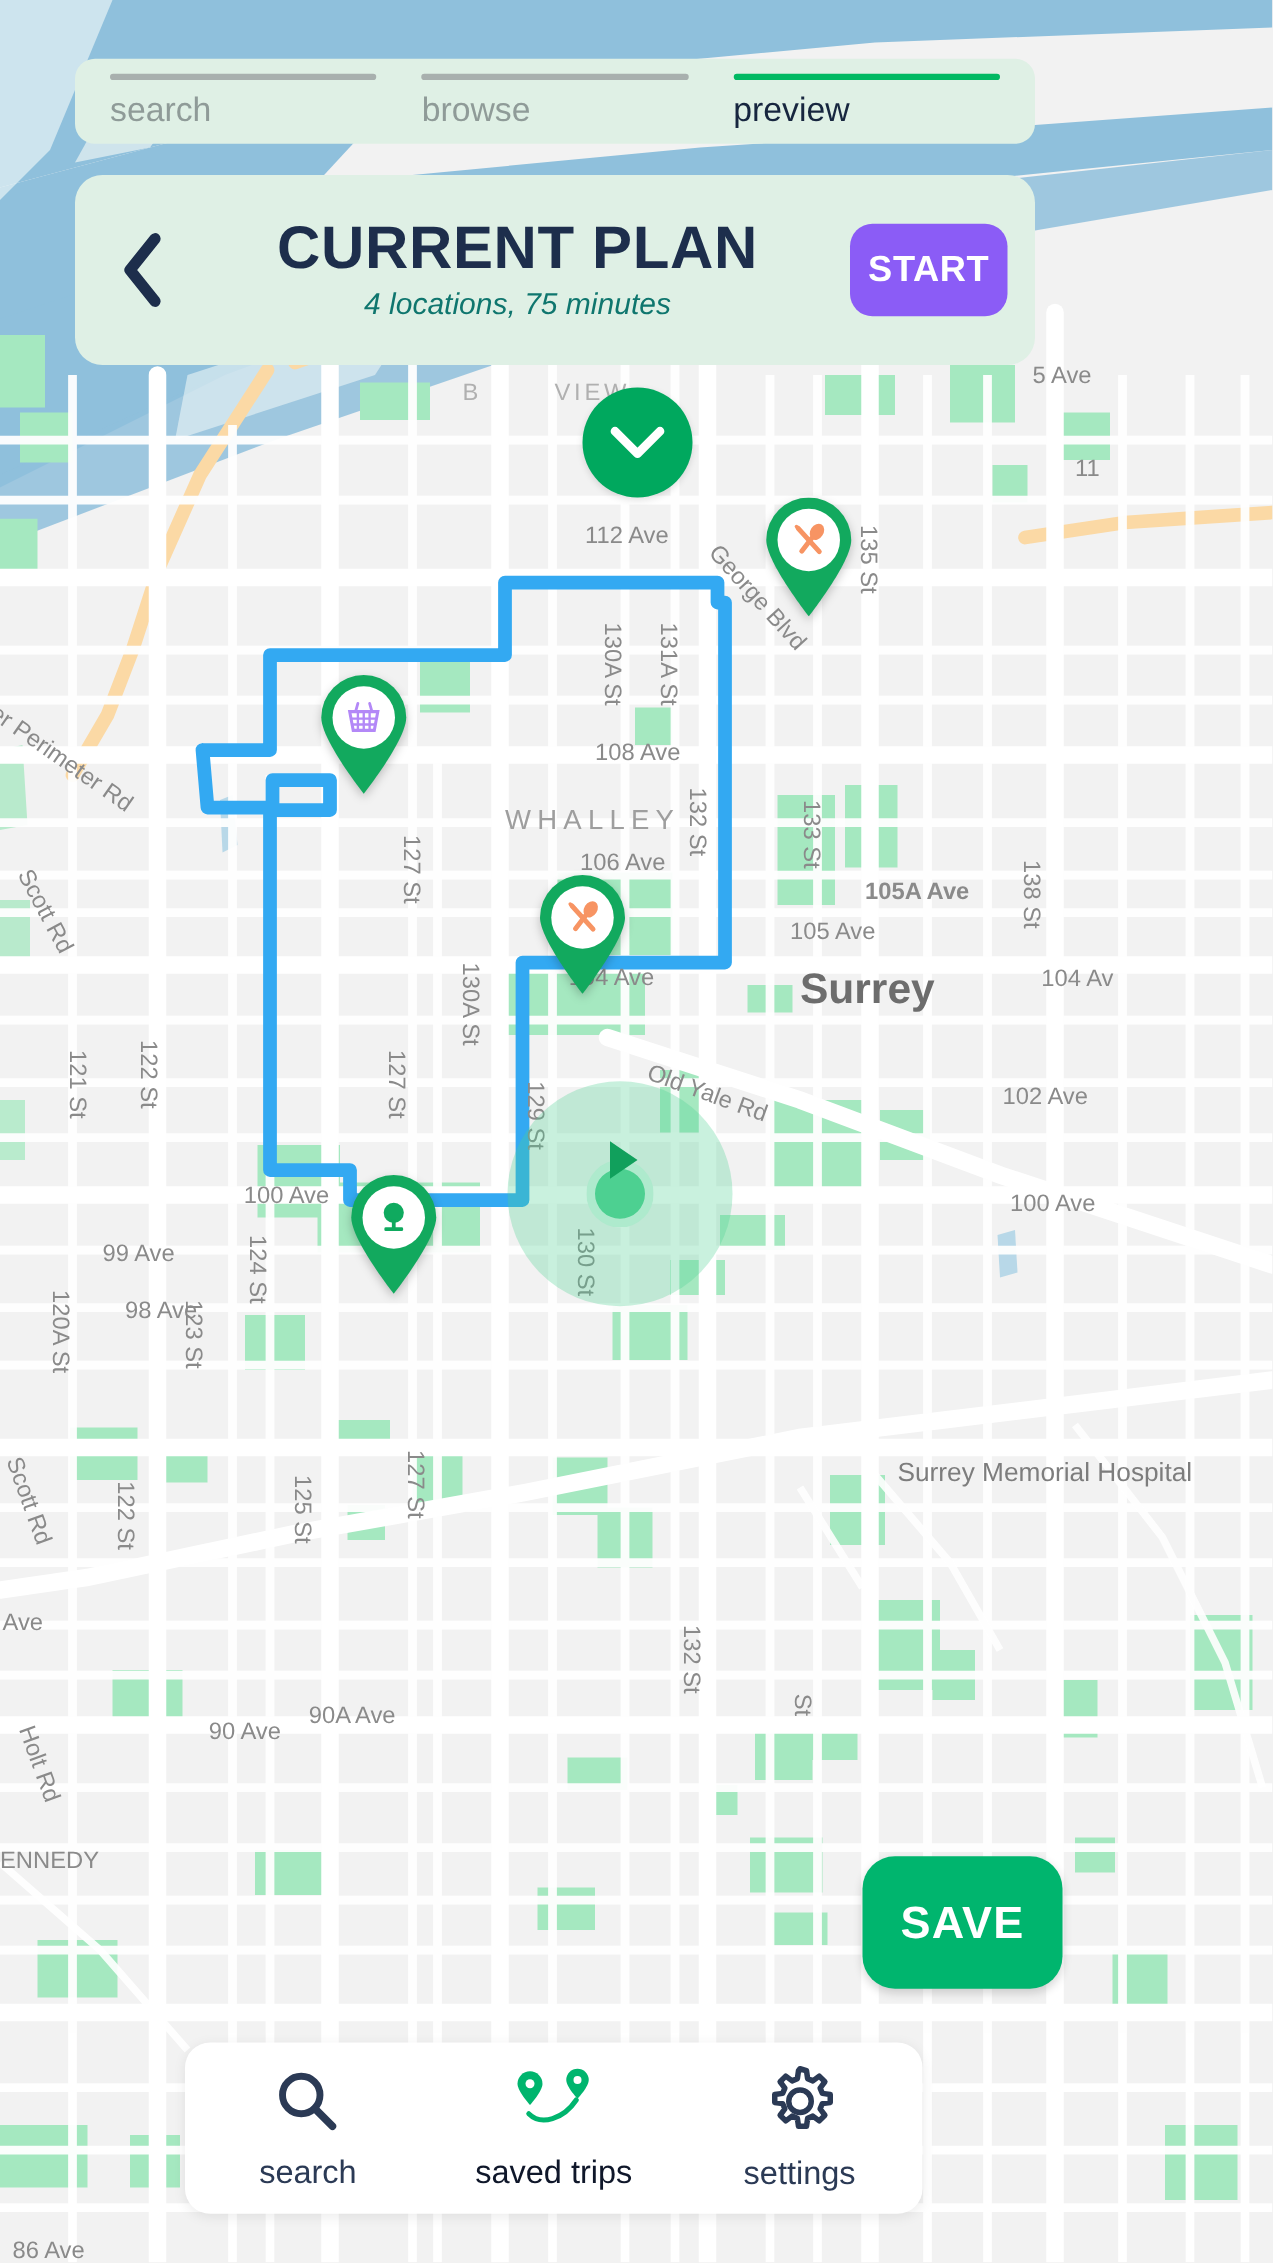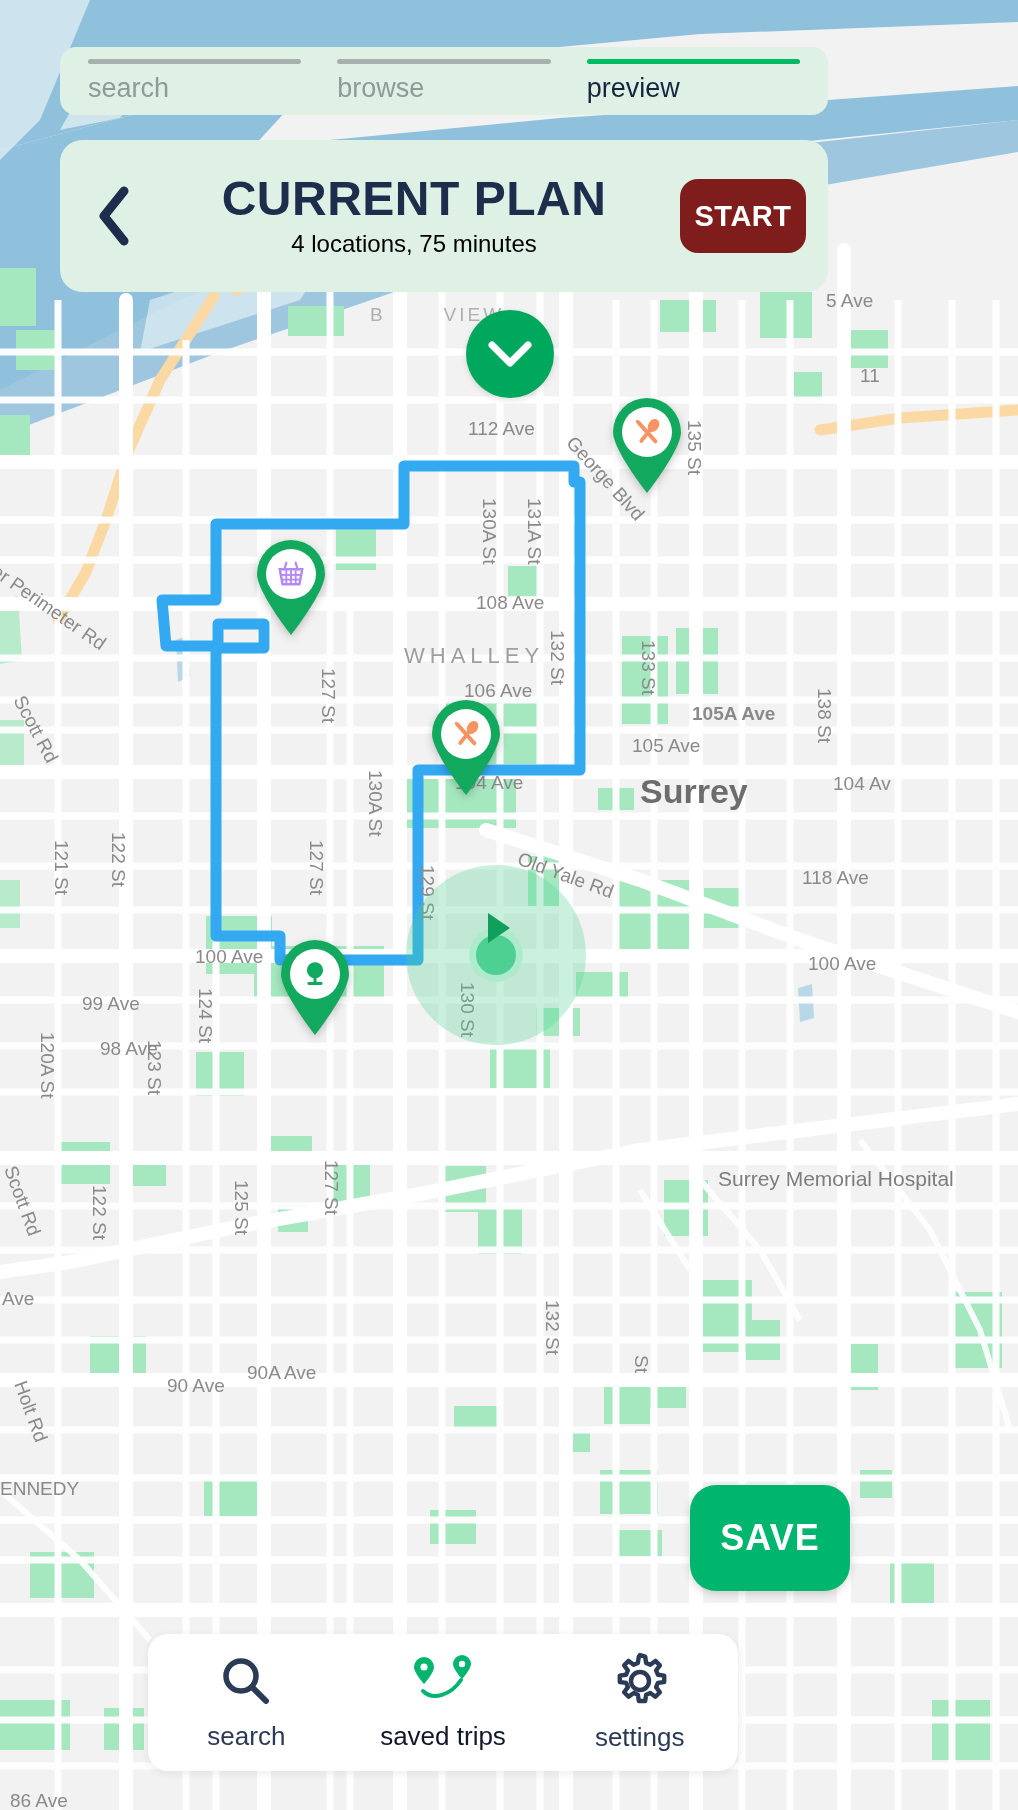--- a/index.html
+++ b/index.html
@@ -139,26 +139,27 @@
   #plan-title {
     font-size: 48px;
     font-weight: bold;
     color: #1d2e4c;
     letter-spacing: 0.5px;
     line-height: 1.05;
   }
   #plan-subtitle {
     margin-top: 6px;
     font-size: 24px;
-    color: #000000;
+    font-style: italic;
+    color: #0f766e;
   }
   #start-button {
     margin-right: 22px;
     width: 126px; height: 74px;
-    background: #7f1d1d;
+    background: #8b5cf6;
     border-radius: 18px;
     border: none;
     color: #ffffff;
     font-size: 29px;
     font-weight: bold;
     letter-spacing: 0.5px;
     cursor: pointer;
     font-family: "Liberation Sans", sans-serif;
   }
 
@@ -376,21 +377,21 @@
     </svg>
 
     <div id="map-text-layer">
         <div class="map-label street" style="left: 468px; top: 418px;">112 Ave</div>
         <div class="map-label street" style="left: 476px; top: 592px;">108 Ave</div>
         <div class="map-label street" style="left: 464px; top: 680px;">106 Ave</div>
         <div class="map-label street" style="left: 692px; top: 703px; font-weight: bold;">105A Ave</div>
         <div class="map-label street" style="left: 632px; top: 735px;">105 Ave</div>
         <div class="map-label street" style="left: 455px; top: 772px;">104 Ave</div>
         <div class="map-label street" style="left: 833px; top: 773px;">104 Av</div>
-        <div class="map-label street" style="left: 802px; top: 867px;">118 Ave</div>
+        <div class="map-label street" style="left: 802px; top: 867px;">102 Ave</div>
         <div class="map-label street" style="left: 195px; top: 946px;">100 Ave</div>
         <div class="map-label street" style="left: 808px; top: 953px;">100 Ave</div>
         <div class="map-label street" style="left: 82px; top: 993px;">99 Ave</div>
         <div class="map-label street" style="left: 100px; top: 1038px;">98 Ave</div>
         <div class="map-label street" style="left: 151px; top: 1375px; margin-left: 16px;">90 Ave</div>
         <div class="map-label street" style="left: 247px; top: 1362px;">90A Ave</div>
         <div class="map-label street" style="left: 10px; top: 1790px;">86 Ave</div>
         <div class="map-label street" style="left: 2px; top: 1288px;">Ave</div>
         <div class="map-label street" style="left: 826px; top: 290px;">5 Ave</div>
         <div class="map-label street vert" style="left: 522px; top: 848px; transform: rotate(20deg);">Old Yale Rd</div>

